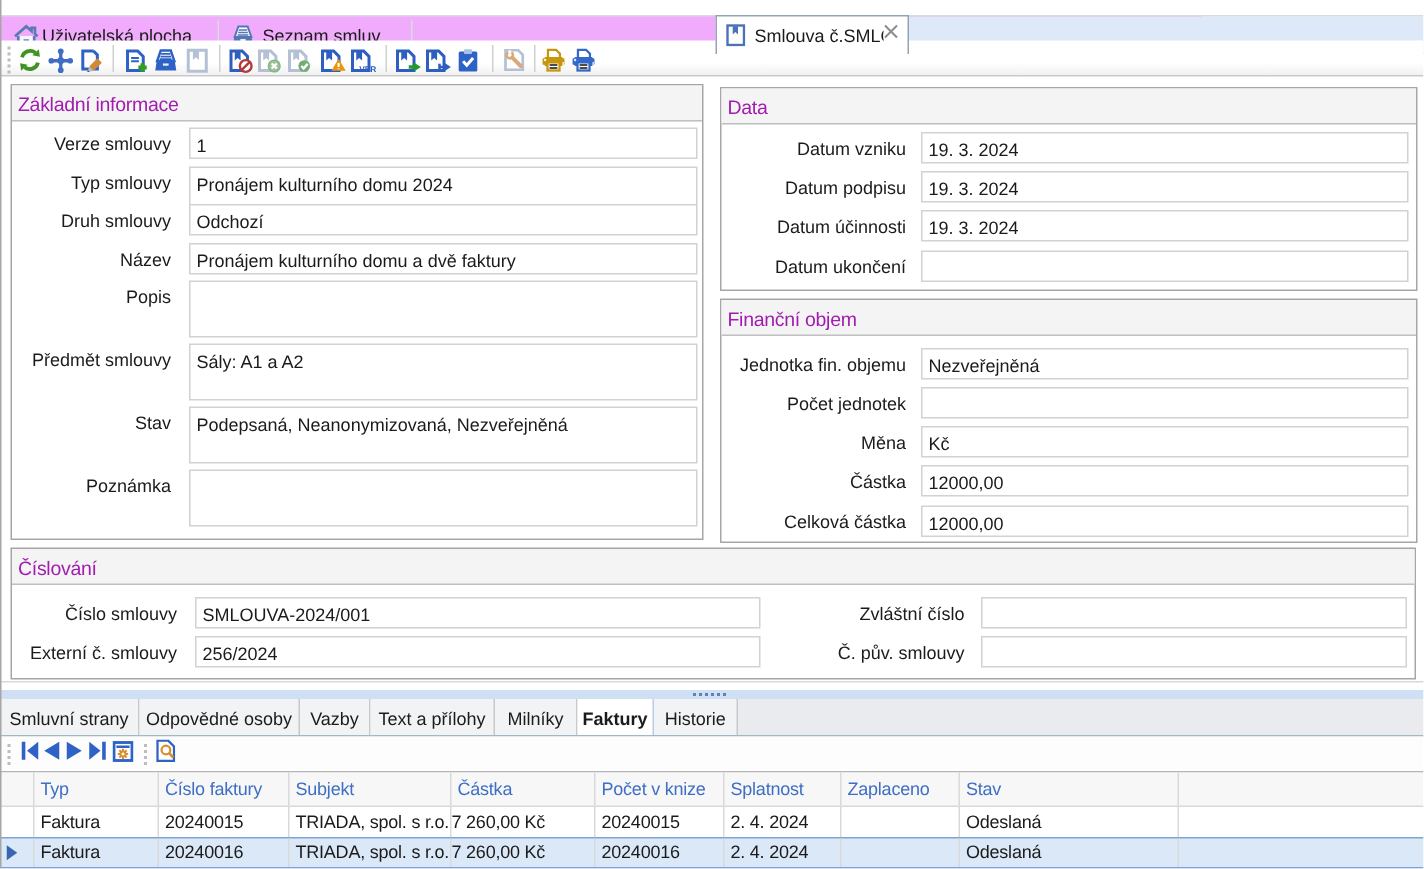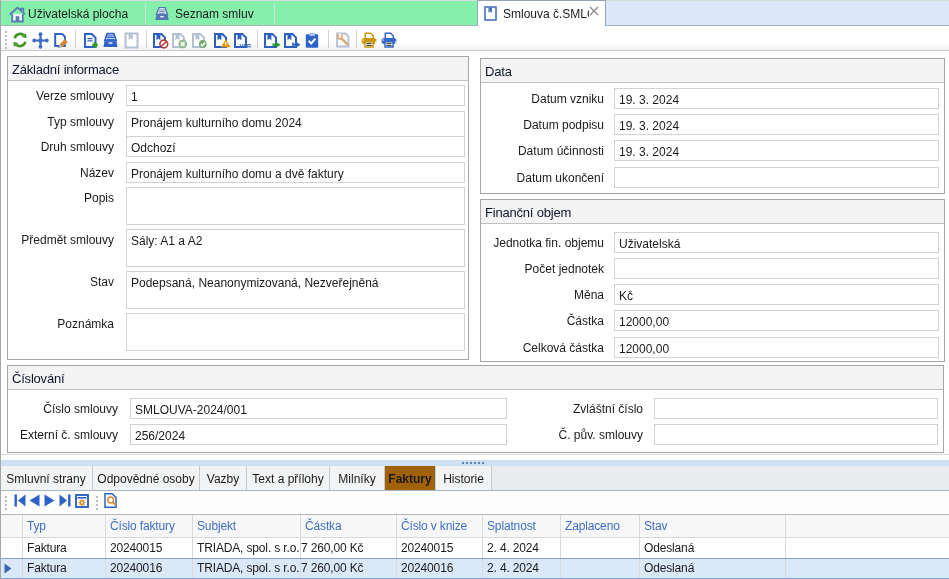--- a/index.html
+++ b/index.html
@@ -1,46 +1,46 @@
 <!DOCTYPE html>
 <html><head>
 <meta charset="utf-8">
 <style>
 * { margin:0; padding:0; box-sizing:border-box; }
 html,body { width:949px; height:579px; overflow:hidden; }
 body { font-family:"Liberation Sans", sans-serif; font-size:12px; color:#1b1b1b; background:#fff; position:relative; }
 
-#tabbar { position:absolute; left:0; top:0; width:801px; height:26px; background:#86efac; }
+#tabbar { position:absolute; left:0; top:10px; width:801px; height:26px; background:#f0abfc; }
 #tabbar .tline { position:absolute; left:0; top:0; width:949px; height:1px; background:#d9dcdf; }
 #tabbar .bline { position:absolute; left:0; top:25px; width:949px; height:1px; background:#9fb6c2; }
 .tab { position:absolute; top:1px; height:24px; line-height:26px; white-space:nowrap; }
 .tab .sep { position:absolute; right:0; top:2px; height:21px; width:1px; background:#d8dbdf; }
 .tab svg { position:absolute; top:5px; }
 #tabrest { position:absolute; left:606px; top:1px; width:343px; height:24px; background:#dde9f8; }
 #tabactive { position:absolute; left:477px; top:0px; width:129px; height:26px; background:#fff; border:1px solid #93a5b4; border-bottom:none; line-height:26px; z-index:3; }
 .xclose { position:absolute; left:111px; top:5px; width:10px; height:10px; }
 
 #toolbar { position:absolute; left:0; top:27px; width:949px; height:24px; background:linear-gradient(#ffffff 65%, #f1f1f1 100%); border-bottom:1px solid #c9c9c9; }
 #toolbar svg.ic { position:absolute; top:5px; }
 .tsep { position:absolute; top:3px; width:1px; height:18px; background:#d0d0d0; }
 .grip { position:absolute; width:2px; }
 .grip i { display:block; width:2px; height:2px; background:#bdbdbd; margin-bottom:2px; }
 
 .grp { position:absolute; border:1px solid #a6a6a6; background:#fff; }
-.gtitle { position:absolute; left:0; top:0; right:0; height:24px; background:#f4f4f5; border-bottom:1px solid #c0c0c0; line-height:25px; padding-left:4px; font-size:13px; letter-spacing:-0.2px; color:#0f172a; }
+.gtitle { position:absolute; left:0; top:0; right:0; height:24px; background:#f4f4f5; border-bottom:1px solid #c0c0c0; line-height:25px; padding-left:4px; font-size:13px; letter-spacing:-0.2px; color:#a21caf; }
 .lbl { position:absolute; text-align:right; height:21px; line-height:22px; white-space:nowrap; }
 .inp { position:absolute; border:1px solid #d2d2d2; background:#fff; line-height:22px; padding-left:4px; white-space:nowrap; overflow:hidden; }
 .ta { line-height:15px; padding-top:4px; }
 
 #hline { position:absolute; left:0; top:454px; width:949px; height:1px; background:#d8d8d8; }
 #splitter { position:absolute; left:0; top:460px; width:949px; height:6px; background:#cfe0f4; }
 #splitter .d { position:absolute; top:2px; width:2px; height:2px; background:#5f82b4; }
 #btabs { position:absolute; left:0; top:466px; width:949px; height:25px; background:#e9ebee; border-bottom:1px solid #a3b8c4; }
 .btab { position:absolute; top:0; height:24px; line-height:26px; text-align:center; background:#f2f3f4; border-right:1px solid #c9c9c9; }
-.btab.on { background:#a16207; font-weight:bold; border-right:1px solid #b9cde6; }
+.btab.on { background:#ffffff; font-weight:bold; border-right:1px solid #b9cde6; }
 #btoolbar { position:absolute; left:0; top:491px; width:949px; height:22px; background:#fdfdfd; }
 #btoolbar svg { position:absolute; top:3px; }
 
 #grid { position:absolute; left:0; top:514px; width:949px; height:65px; border-top:1px solid #b3b3b3; }
 .trow { position:absolute; left:0; width:949px; }
 .cell { position:absolute; top:0; bottom:0; border-right:1px solid #d9d9d9; padding-left:4px; white-space:nowrap; overflow:hidden; letter-spacing:-0.15px; }
 .cell.r { padding-right:2px; padding-left:0; }
 #thead { top:0px; height:23px; background:#f7f7f8; color:#3e6fc4; border-bottom:1px solid #d9d9d9; }
 #thead .cell { line-height:22px; }
 #r1 { top:23px; height:20px; background:#fff; }
@@ -237,21 +237,21 @@
 <div class="inp" style="left:614px; top:114px; width:325px; height:21px;">19. 3. 2024</div>
 <div class="lbl" style="left:490px; top:140px; width:114px;">Datum účinnosti</div>
 <div class="inp" style="left:614px; top:140px; width:325px; height:21px;">19. 3. 2024</div>
 <div class="lbl" style="left:490px; top:167px; width:114px;">Datum ukončení</div>
 <div class="inp" style="left:614px; top:167px; width:325px; height:21px;"></div>
 
 <div class="grp" style="left:480px; top:199px; width:465px; height:163px;">
   <div class="gtitle">Finanční objem</div>
 </div>
 <div class="lbl" style="left:485px; top:232px; width:119px;">Jednotka fin. objemu</div>
-<div class="inp" style="left:614px; top:232px; width:325px; height:21px;">Uživatelská</div>
+<div class="inp" style="left:614px; top:232px; width:325px; height:21px;">Nezveřejněná</div>
 <div class="lbl" style="left:485px; top:258px; width:119px;">Počet jednotek</div>
 <div class="inp" style="left:614px; top:258px; width:325px; height:21px;"></div>
 <div class="lbl" style="left:485px; top:284px; width:119px;">Měna</div>
 <div class="inp" style="left:614px; top:284px; width:325px; height:21px;">Kč</div>
 <div class="lbl" style="left:485px; top:310px; width:119px;">Částka</div>
 <div class="inp" style="left:614px; top:310px; width:325px; height:21px;">12000,00</div>
 <div class="lbl" style="left:485px; top:337px; width:119px;">Celková částka</div>
 <div class="inp" style="left:614px; top:337px; width:325px; height:21px;">12000,00</div>
 
 <div class="grp" style="left:7px; top:365px; width:937px; height:88px;">
@@ -326,21 +326,21 @@
       <path d="M8.7 9.1 L11.6 12" stroke="#d98e2e" stroke-width="1.8"></path>
     </svg>
 </div>
 <div id="grid">
   <div class="trow" id="thead">
     <div class="cell" style="left:0; width:23px;"></div>
     <div class="cell" style="left:23px; width:83px;">Typ</div>
     <div class="cell" style="left:106px; width:87px;">Číslo faktury</div>
     <div class="cell" style="left:193px; width:108px;">Subjekt</div>
     <div class="cell" style="left:301px; width:96px;">Částka</div>
-    <div class="cell" style="left:397px; width:86px;">Číslo v knize</div>
+    <div class="cell" style="left:397px; width:86px;">Počet v knize</div>
     <div class="cell" style="left:483px; width:78px;">Splatnost</div>
     <div class="cell" style="left:561px; width:79px;">Zaplaceno</div>
     <div class="cell" style="left:640px; width:146px;">Stav</div>
   </div>
   <div class="trow" id="r1">
     <div class="cell" style="left:0; width:23px;"></div>
     <div class="cell" style="left:23px; width:83px;">Faktura</div>
     <div class="cell" style="left:106px; width:87px;">20240015</div>
     <div class="cell" style="left:193px; width:108px;">TRIADA, spol. s r.o.</div>
     <div class="cell r" style="left:301px; width:96px;">7 260,00 Kč</div>

